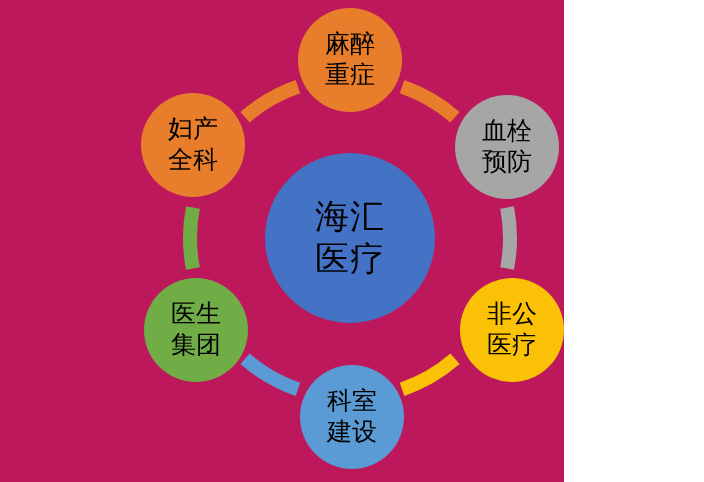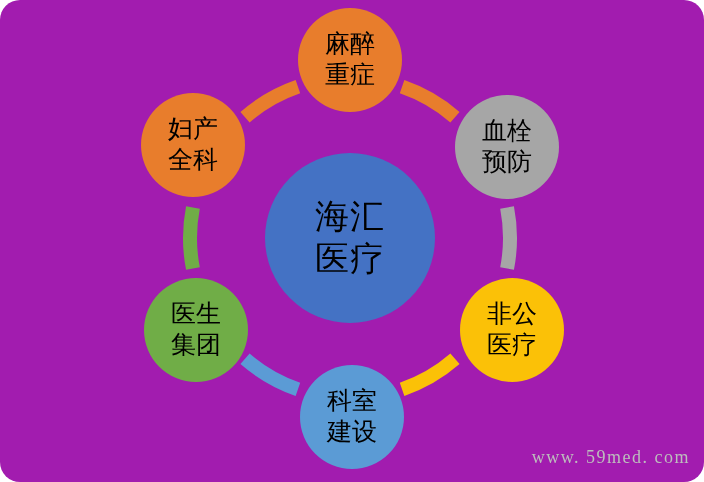--- a/index.html
+++ b/index.html
@@ -10,24 +10,23 @@
   }
   body {
     width: 704px;
     height: 482px;
     overflow: hidden;
     font-family: "Liberation Sans", "DejaVu Sans", sans-serif;
     position: relative;
   }
   #diagram-stage {
     position: relative;
-    width: 704px;
+    width: 564px;
     height: 482px;
-    background: #a21caf;
-    border-radius: 20px;
+    background: #be185d;
   }
   #cycle-svg {
     position: absolute;
     left: 0;
     top: 0;
     width: 704px;
     height: 482px;
     display: block;
   }
   .node-label {
@@ -114,15 +113,14 @@
     </g>
 
     <g>
       <circle id="hub-circle" cx="350" cy="238" r="85" fill="#4472C4"></circle>
       <text class="node-label hub-label" id="hub-text-a" x="350" y="218">海汇</text>
       <text class="node-label hub-label" id="hub-text-b" x="350" y="260">医疗</text>
     </g>
 
   </svg>
 
-  <div class="watermark">www. 59med. com</div>
 
 </div>
 
 </body></html>

